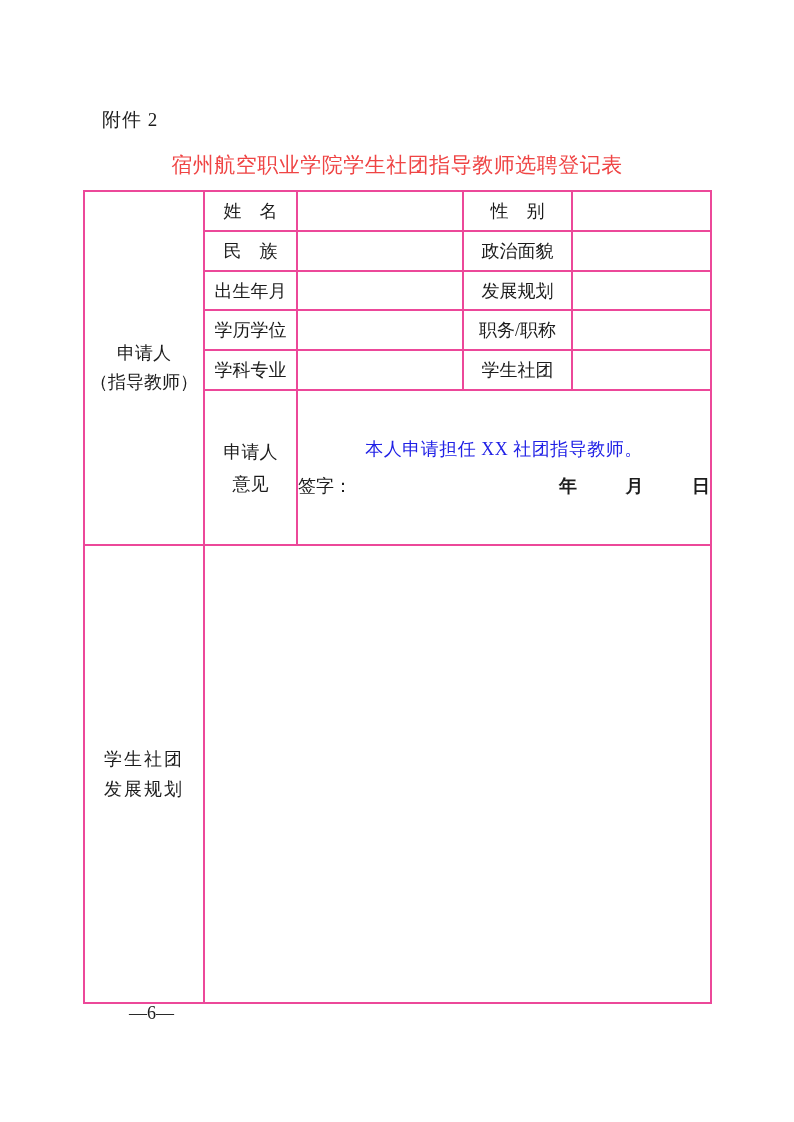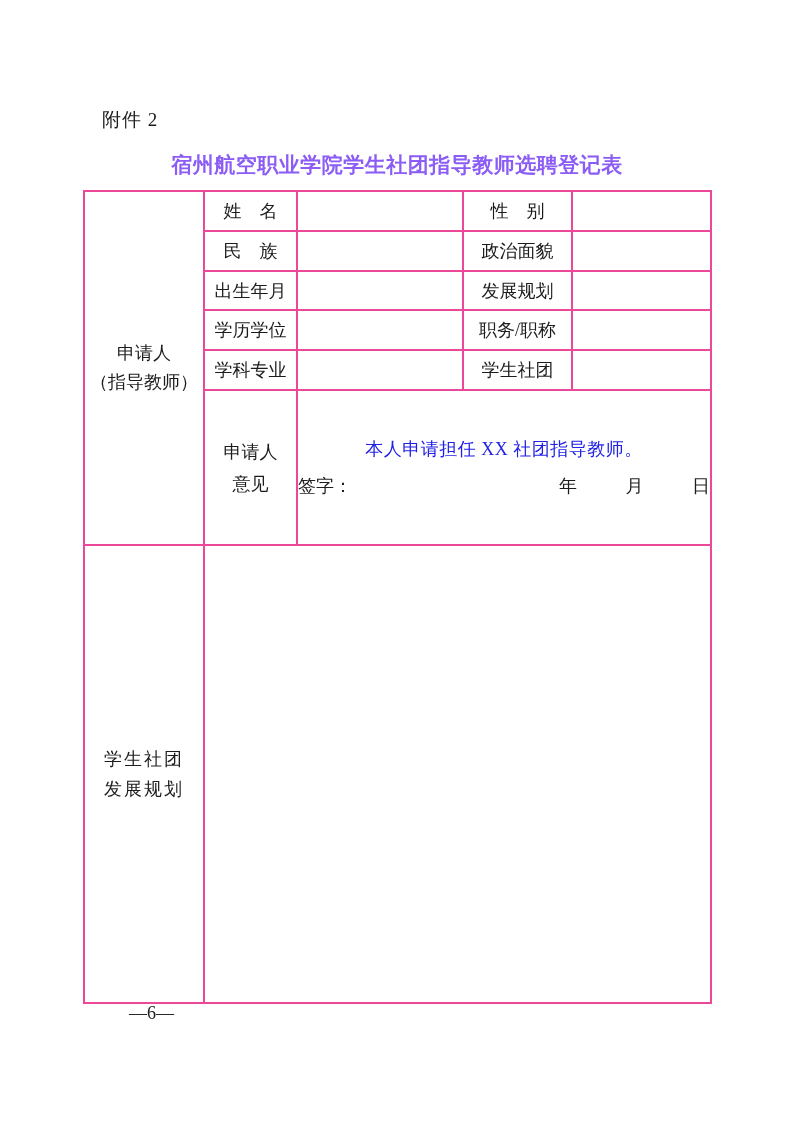--- a/index.html
+++ b/index.html
@@ -13,24 +13,24 @@
     overflow:hidden;
   }
   .attachment{
     position:absolute;left:102px;top:107px;
     font-size:19px;letter-spacing:1px;
   }
   .doc-title{
     position:absolute;left:0;top:151px;width:100%;
     text-align:center;
     font-family:"Liberation Sans","DejaVu Sans",sans-serif;
-    font-weight:bold;
+    font-weight:normal;
     font-size:21px;
     letter-spacing:0.5px;
-    color:#8b5cf6;
+    color:#ef4444;
   }
   table.reg{
     position:absolute;left:83px;top:190px;
     width:627px;
     border-collapse:collapse;
     table-layout:fixed;
   }
   table.reg td{
     border:2px solid #ec4899;
     padding:0;
@@ -55,21 +55,21 @@
   .statement{
     color:#2121e6;
     margin-bottom:13px;
     letter-spacing:0.5px;
   }
   .sig-line{
     display:flex;
     align-items:center;
   }
   .sig-label{flex:0 0 auto;}
-  .date-group{margin-left:auto;}
+  .date-group{margin-left:auto;font-weight:bold;}
   .date-group span{display:inline-block;}
   .date-month{margin-left:44px;}
   .date-day{margin-left:44px;}
   .page-number{
     position:absolute;left:129px;top:1003px;
     font-size:18px;
   }
 </style>
 </head>
 <body>

